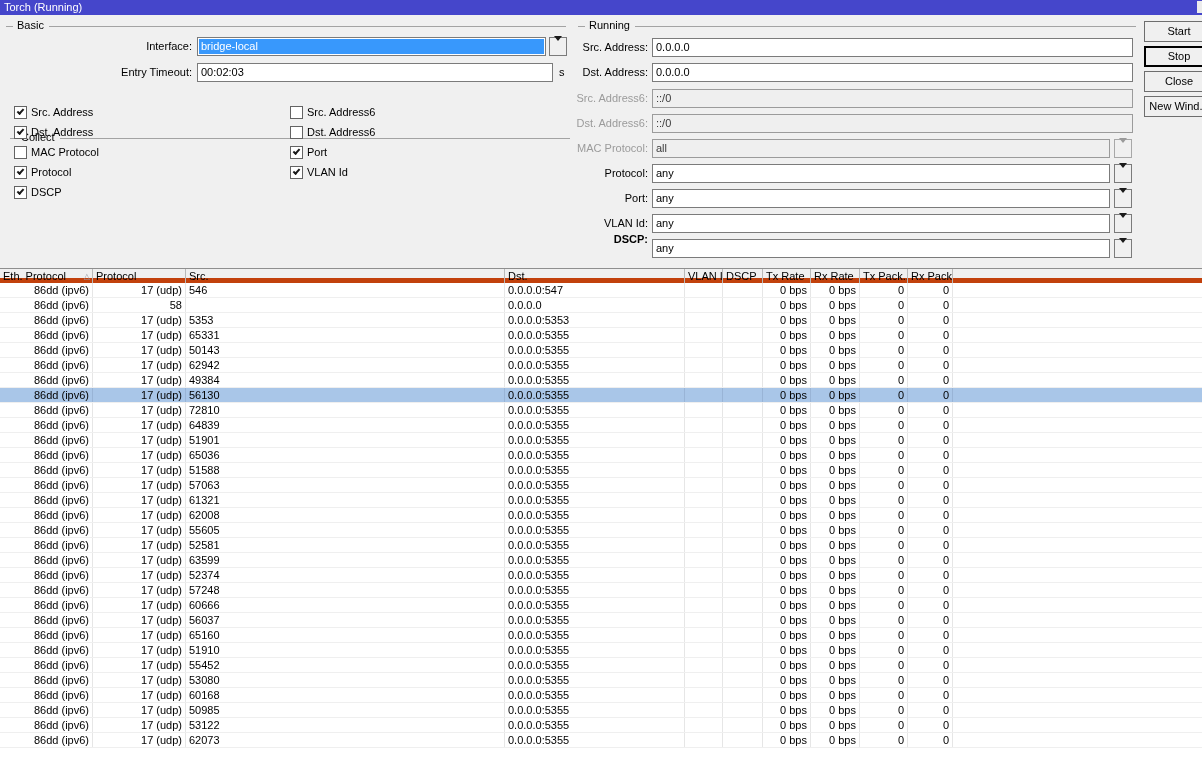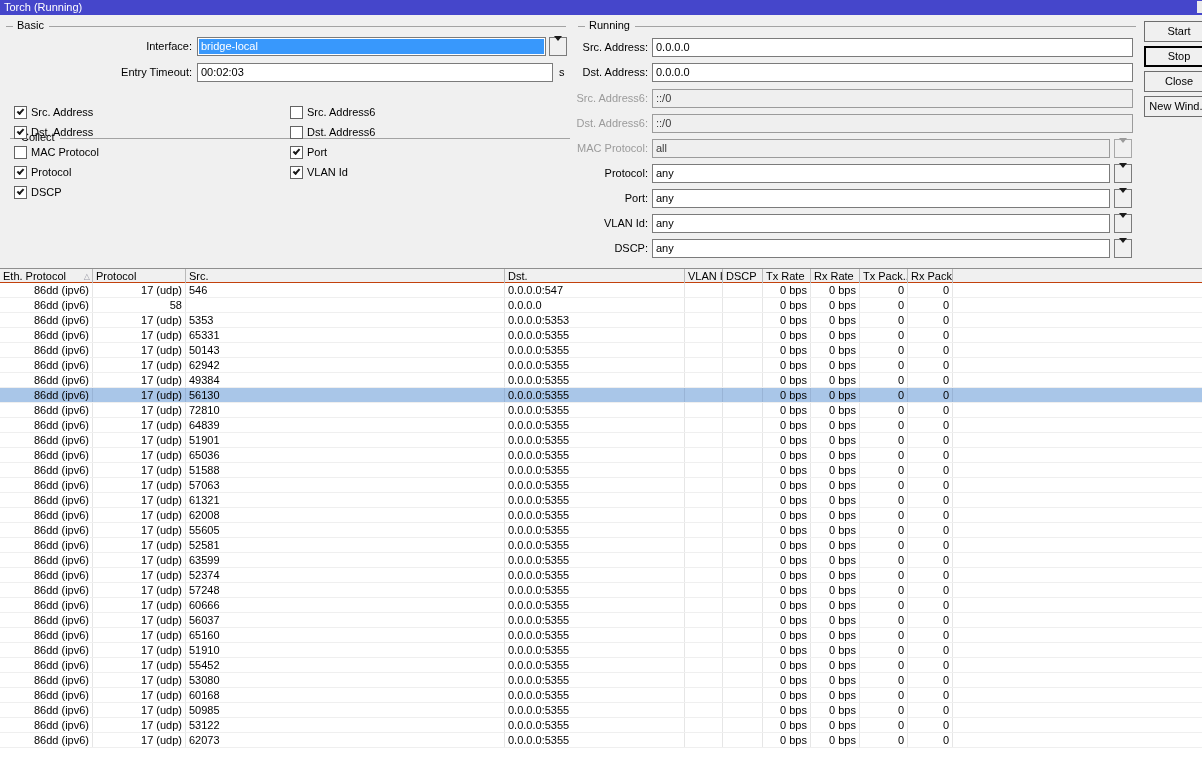--- a/index.html
+++ b/index.html
@@ -61,21 +61,21 @@
     position:absolute; left:1144px; width:70px; height:21px;
     background:#f0f0f0; border:1px solid #6e6e6e;
     text-align:center; line-height:19px; cursor:default;
   }
   .btn.default { border:2px solid #000; line-height:17px; }
 
   
   .tablewrap { position:absolute; left:0; top:268px; width:1202px; height:503px; background:#fff; }
   .thead {
     position:absolute; left:0; top:0; width:1202px; height:15px;
-    background:#f0f0f0; border-top:1px solid #8f8f8f; border-bottom:1px solid #c2410c;
+    background:#f0f0f0; border-top:1px solid #8f8f8f; border-bottom:5px solid #c2410c;
     display:flex;
   }
   .hcell {
     height:14px; line-height:13px; padding-left:3px; white-space:nowrap; overflow:hidden;
     border-right:1px solid #b9b9b9; display:flex; align-items:center;
   }
   .hcell.sorted { justify-content:space-between; padding-right:2px; }
   .sortglyph { font-size:8px; color:#9a9aa6; line-height:13px; }
   .hfill { flex:1; border-right:none; }
   .rows { position:absolute; left:0; top:15px; width:1202px; }
@@ -215,21 +215,21 @@
   </div>
 </div>
 <div class="filter-row">
   <div class="flabel" style="left:570px;top:214px;width:78px;">VLAN Id:</div>
   <div class="tbox" style="left:652px;top:214px;width:458px;">any</div>
   <div class="arrowbtn" style="left:1114px;top:214px;">
     <span class="dglyph"><span class="bar"></span><span class="tri"></span></span>
   </div>
 </div>
 <div class="filter-row">
-  <div class="flabel" style="left:570px;top:239px;width:78px;">DSCP:</div>
+  <div class="flabel" style="left:570px;top:230px;width:78px;font-weight:bold;">DSCP:</div>
   <div class="tbox" style="left:652px;top:239px;width:458px;">any</div>
   <div class="arrowbtn" style="left:1114px;top:239px;">
     <span class="dglyph"><span class="bar"></span><span class="tri"></span></span>
   </div>
 </div>
 
 <div class="btn" style="top:21px;">Start</div>
 <div class="btn default" style="top:46px;">Stop</div>
 <div class="btn" style="top:71px;">Close</div>
 <div class="btn" style="top:96px;">New Wind...</div>

